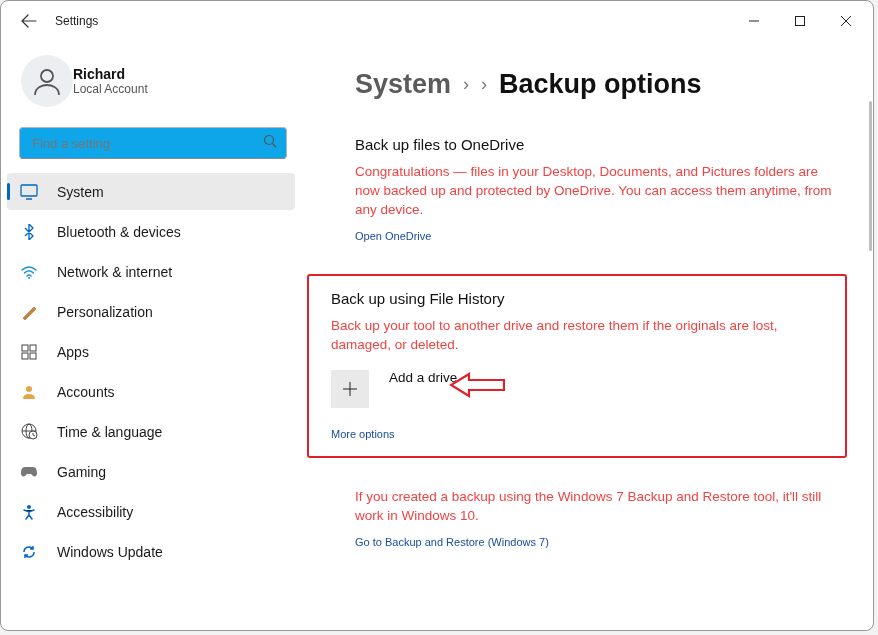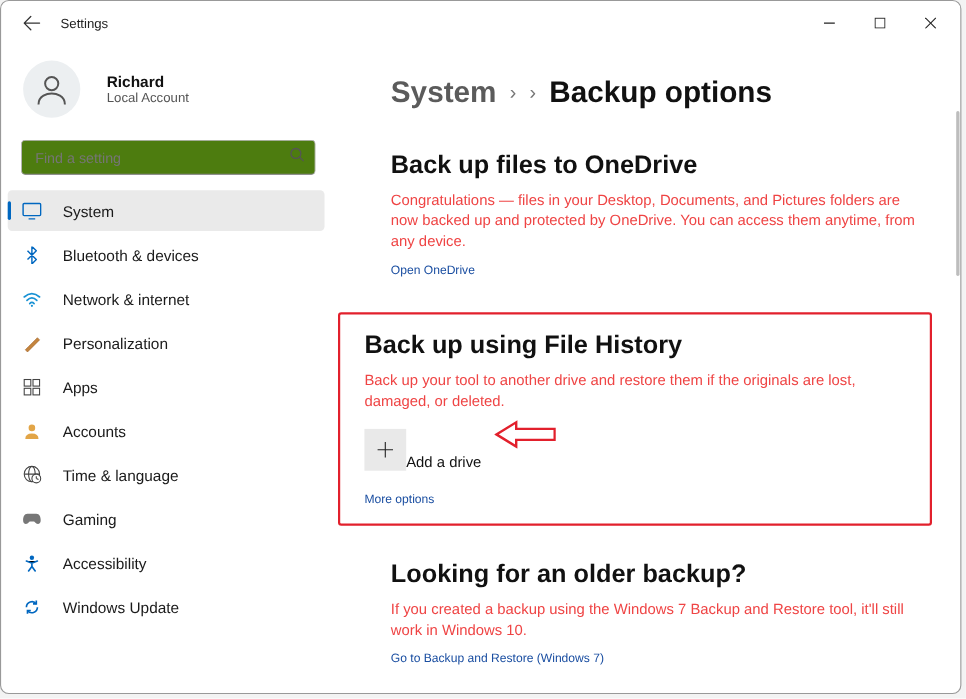--- a/index.html
+++ b/index.html
@@ -61,21 +61,21 @@
     position: relative;
   }
   .sidebar {
     width: 306px;
     padding: 8px 8px 8px 0;
   }
   .user {
     display: flex;
     align-items: center;
     padding: 6px 12px 14px 20px;
-    gap: 24px;
+    gap: 0;
   }
   .avatar {
     width: 52px;
     height: 52px;
     border-radius: 50%;
     background: #eceff1;
     display: flex;
     align-items: center;
     justify-content: center;
   }
@@ -99,21 +99,21 @@
     position: relative;
   }
   .search input {
     width: 100%;
     height: 32px;
     border: 1px solid #b5b5b5;
     border-bottom: 1.5px solid #888;
     border-radius: 4px;
     padding: 0 34px 0 12px;
     font-size: 13px;
-    background: #4d7c0f;
+    background: #0ea5e9;
   }
   .search-icon {
     position: absolute;
     right: 10px;
     top: 50%;
     transform: translateY(-50%);
     pointer-events: none;
   }
   .navlist {
     padding: 4px 4px 4px 6px;
@@ -185,39 +185,40 @@
     padding: 0 22px 0 48px;
     margin-bottom: 30px;
   }
   .section.boxed {
     border: 2.5px solid #e2202c;
     border-radius: 3px;
     margin-right: 8px;
     padding: 14px 14px 14px 22px;
   }
   .section h2 {
-    font-size: 23px;
-    font-weight: 700;
+    font-size: 15px;
+    font-weight: 400;
     color: #111;
     margin-bottom: 10px;
   }
   .section p {
     font-size: 13.5px;
     color: #ef4444;
     line-height: 1.4;
     margin-bottom: 6px;
   }
   .link {
     color: #1a4ea1;
     font-size: 11px;
     cursor: pointer;
   }
   .add-drive {
     display: flex;
-    align-items: flex-end;
+    align-items: flex-start;
+    gap: 20px;
     margin: 16px 0 16px 0;
     cursor: pointer;
   }
   .add-btn {
     width: 38px;
     height: 38px;
     background: #e9e9e9;
     display: flex;
     align-items: center;
     justify-content: center;
@@ -448,21 +449,20 @@
         </div>
         <span class="link">More options</span>
         <div class="arrow" style="left:140px; top:96px;">
           <svg width="56" height="26" viewBox="0 0 56 26">
             <path d="M55 8 L20 8 L20 2 L2 13 L20 24 L20 18 L55 18 Z" fill="none" stroke="#e2202c" stroke-width="2.2" stroke-linejoin="miter"></path>
           </svg>
         </div>
       </div>
 
       <div class="section">
-        <h2>Looking for an older backup?</h2>
         <p>If you created a backup using the Windows 7 Backup and Restore tool, it'll still work in Windows 10.</p>
         <span class="link">Go to Backup and Restore (Windows 7)</span>
       </div>
 
       <div class="vscroll">
         <div class="vthumb"></div>
       </div>
 
     </div>
 

